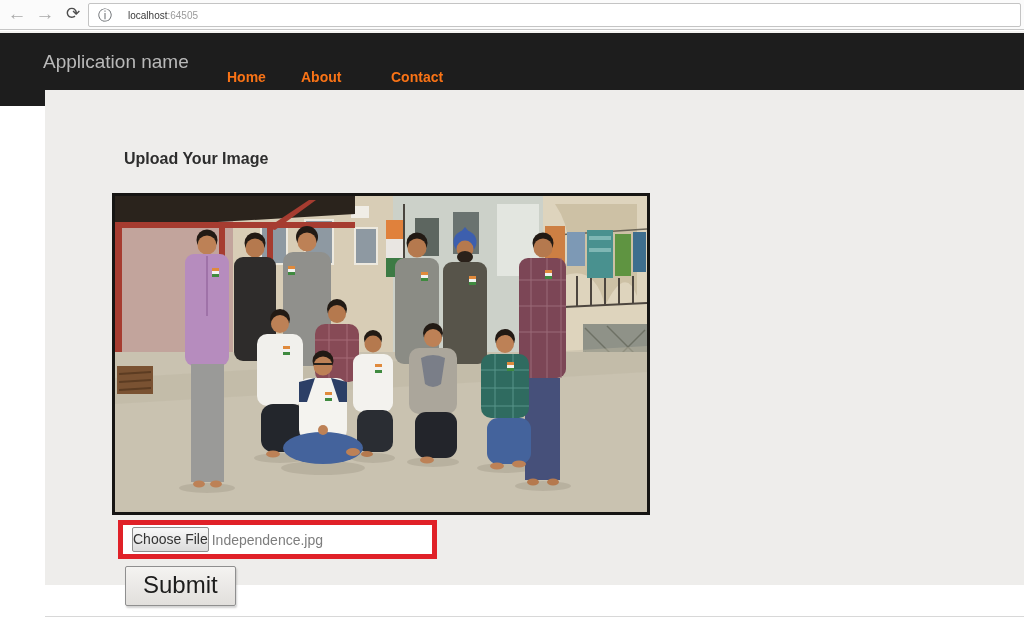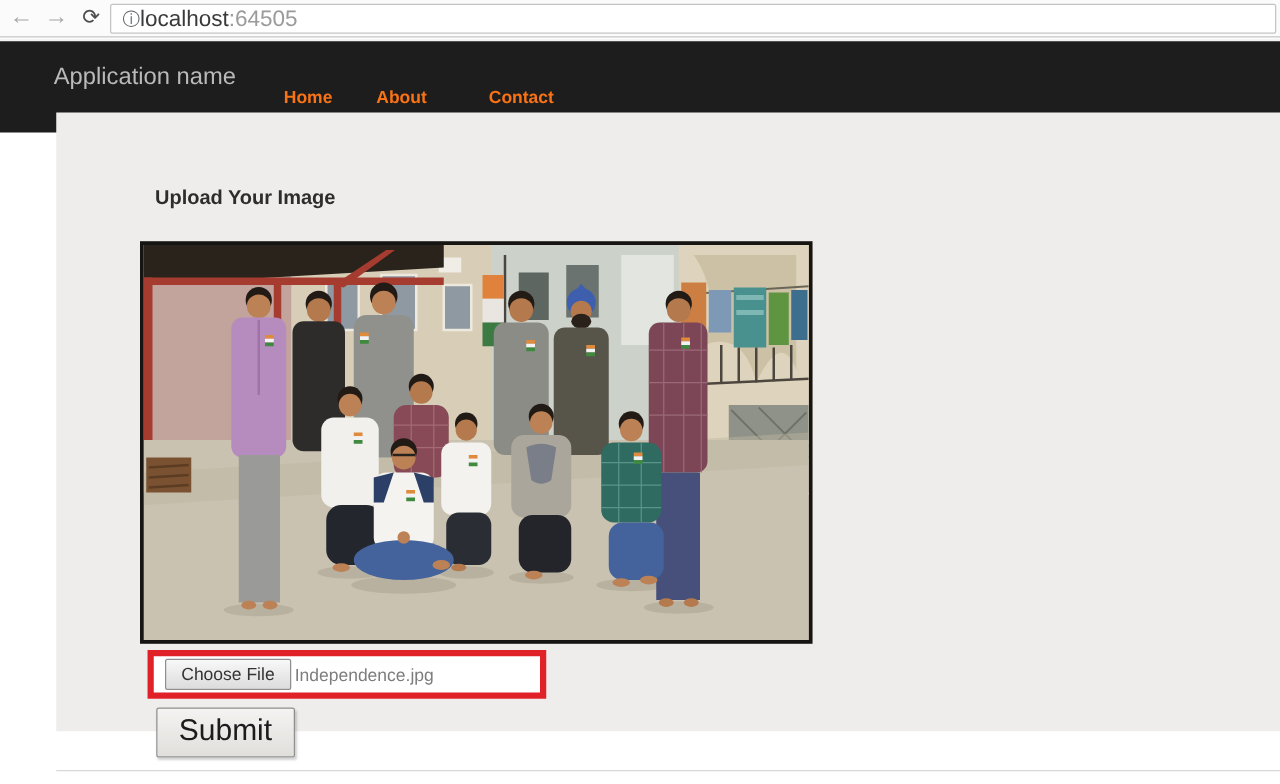--- a/index.html
+++ b/index.html
@@ -20,21 +20,21 @@
   }
   .back    { left:4px;  color:#a9a9a9; }
   .forward { left:32px; color:#a9a9a9; }
   .reload  { left:60px; color:#4d4d4d; font-size:17px; }
   .omnibox {
     position:absolute; left:88px; top:3px; right:3px; height:24px;
     background:#ffffff; border:1px solid #c4c4c4; border-radius:2px;
     display:flex; align-items:center;
   }
   .info-icon { margin-left:9px; color:#606468; font-size:14px; line-height:14px; }
-  .url { margin-left:0; font-size:18px; color:#3a3a3a; white-space:nowrap; }
+  .url { margin-left:16px; font-size:10px; color:#3a3a3a; white-space:nowrap; }
   .url .port { color:#9b9b9b; }
   .chrome-gap { position:absolute; top:31px; left:0; width:1024px; height:2px; background:#f4f3f1; }
 
   
   .navbar { position:absolute; top:33px; left:0; width:1024px; height:73px; background:#1d1d1d; }
   .brand {
     position:absolute; left:43px; top:0; height:57px; line-height:57px;
     font-size:19px; color:#b9b9b9; text-decoration:none; cursor:pointer;
   }
   .nav-link {
@@ -60,21 +60,21 @@
   }
   .photo-frame svg { display:block; width:532px; height:316px; }
 
   .file-row {
     position:absolute; left:73px; top:430px; width:319px; height:39px;
     background:#ffffff; border:5px solid #e02128;
     display:flex; align-items:center;
   }
   .choose-btn {
     margin-left:9px; font-size:14px; color:#333333;
-    padding:3px 12px 4px; border:1px solid #8f8f8f; border-radius:2px;
+    padding:3px 0 4px; border:1px solid #8f8f8f; border-radius:2px;
     background:linear-gradient(#f8f8f8,#dcdcdc);
     font-family:"Liberation Sans", sans-serif; cursor:pointer;
   }
   .file-name { margin-left:3px; font-size:14px; color:#7d7d7d; white-space:nowrap; }
 
   .submit-btn {
     position:absolute; left:80px; top:476px; z-index:5;
     font-size:24px; color:#1c1c1c; padding:4px 17px 6px;
     border:1px solid #8f8f8f; border-radius:2px;
     background:linear-gradient(#f4f3f1,#e1dfdc);

